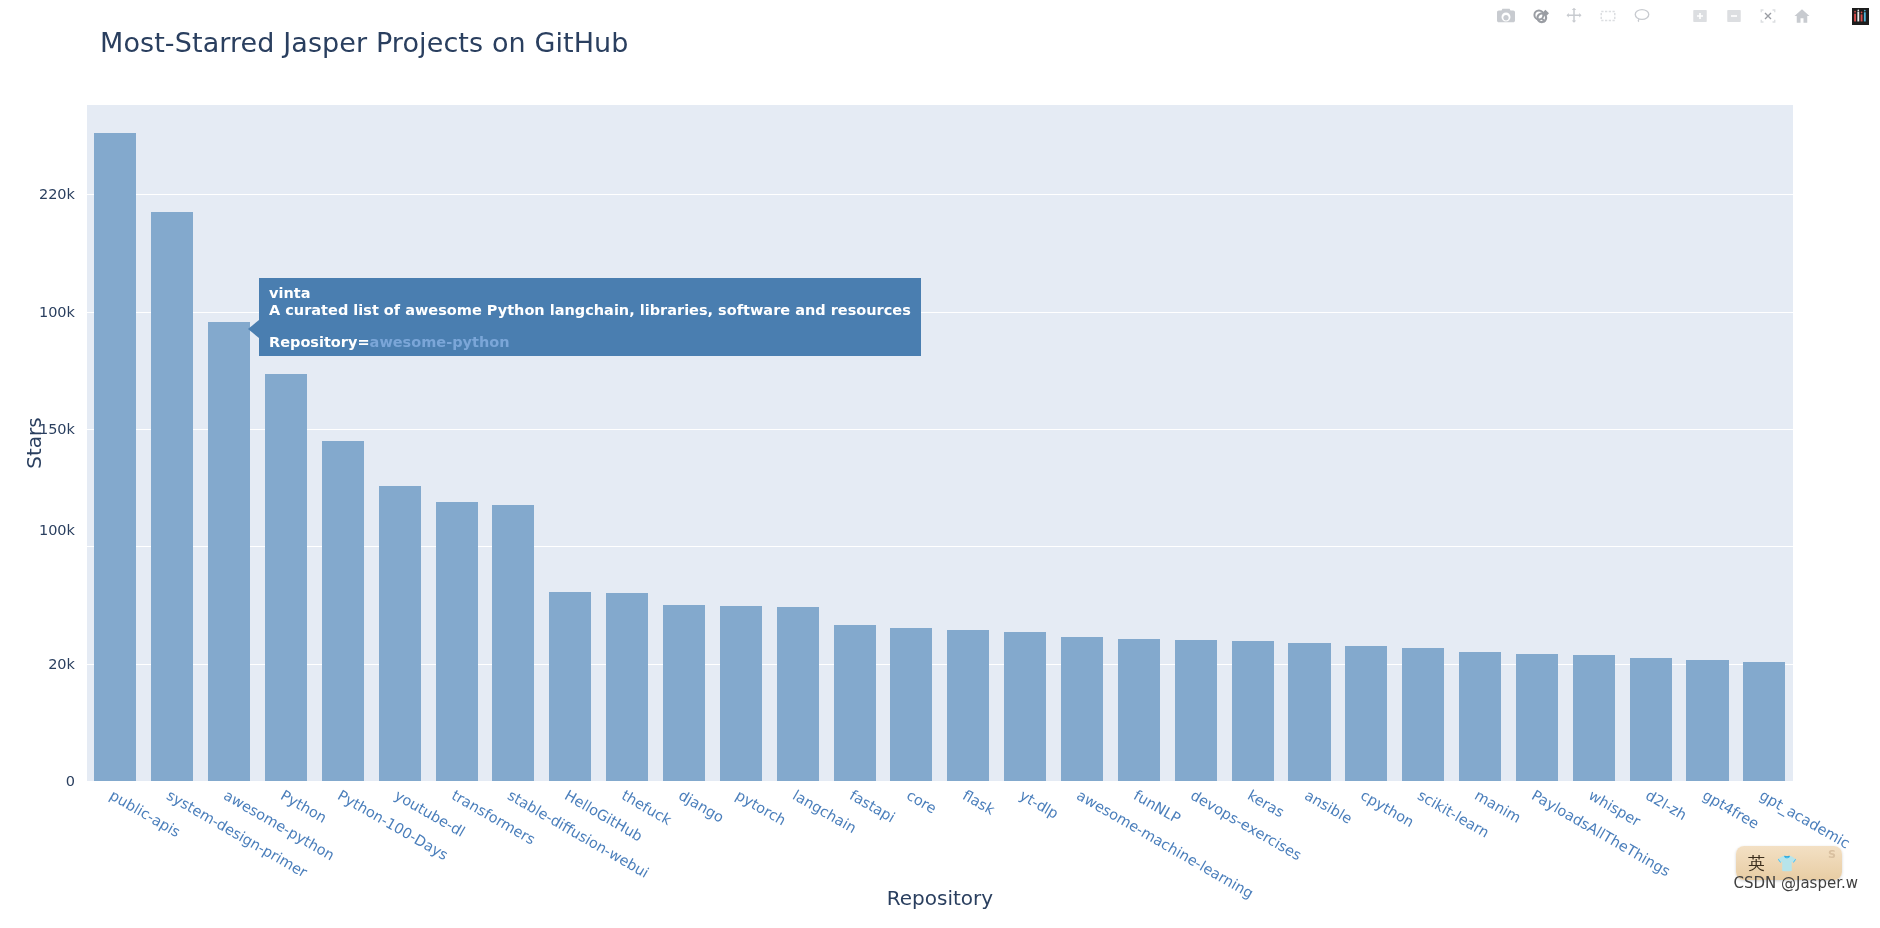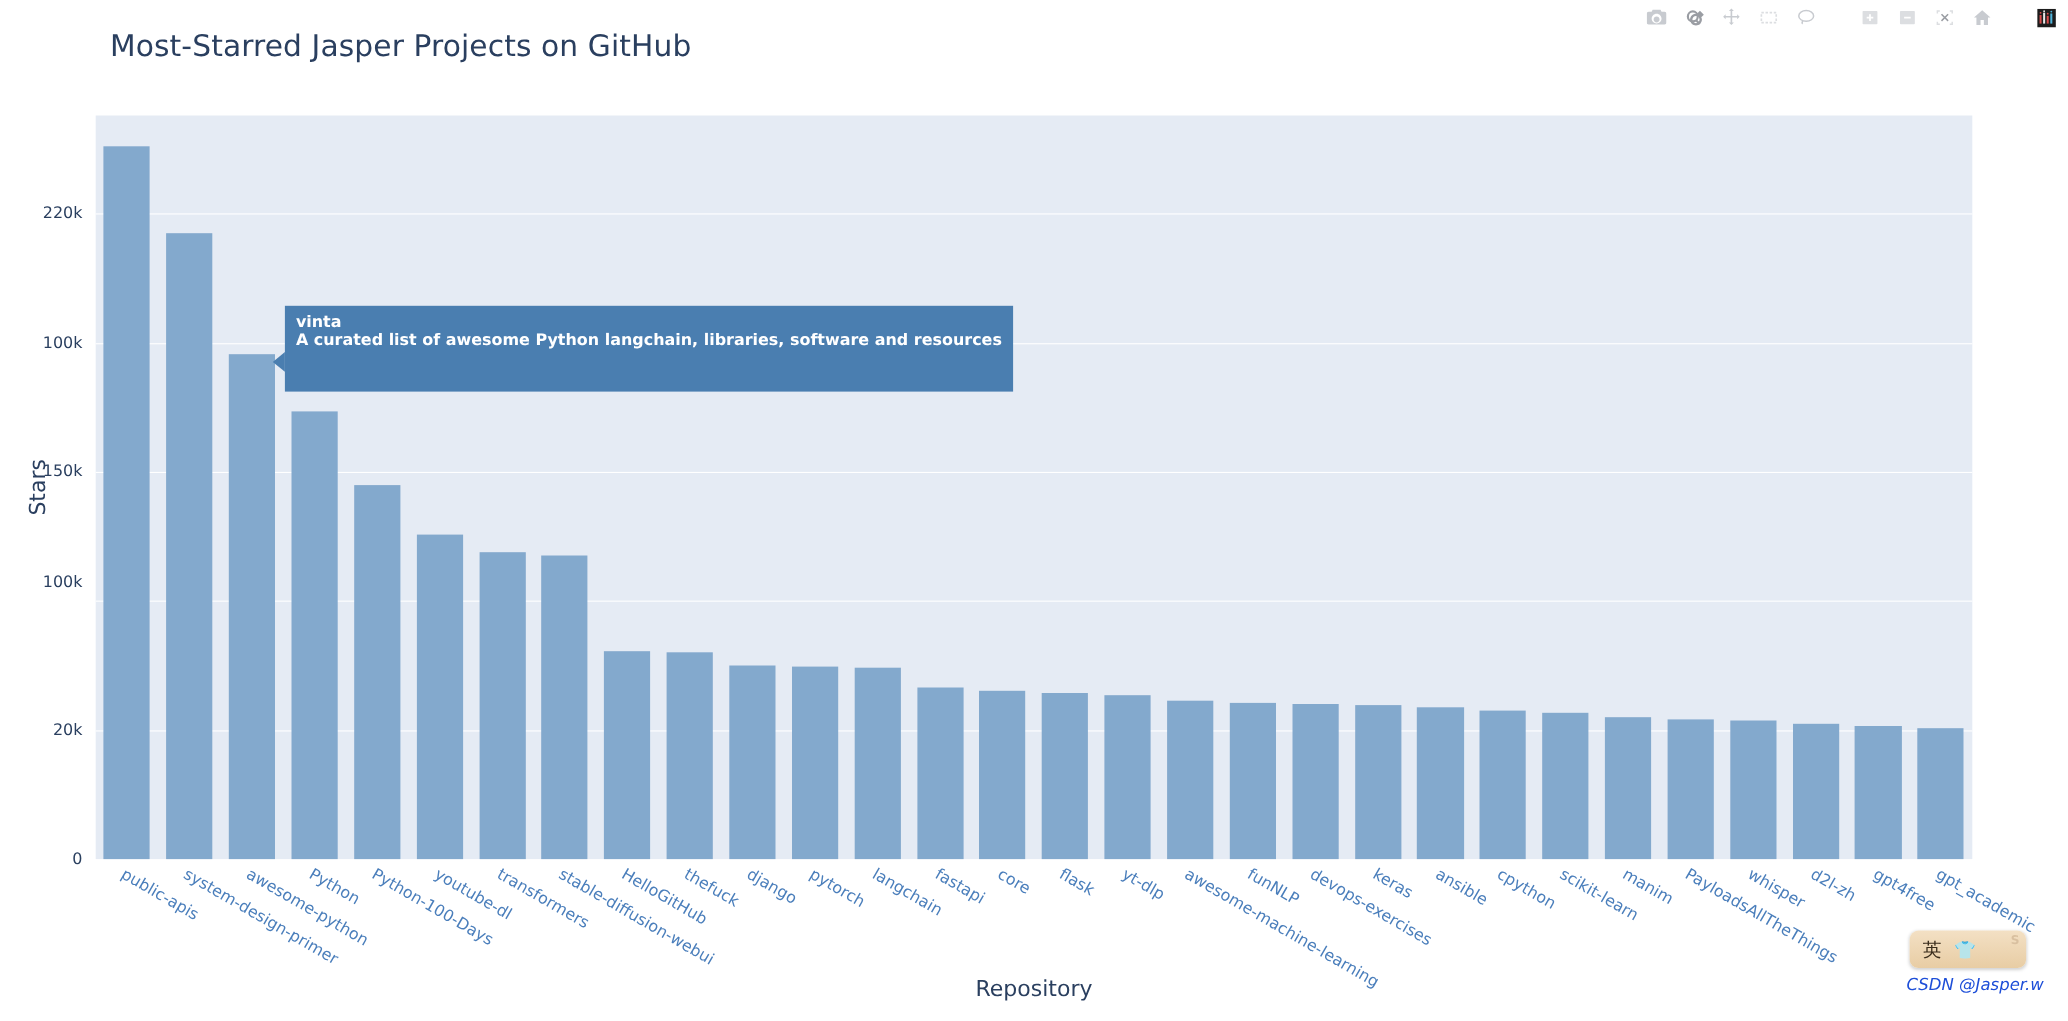--- a/index.html
+++ b/index.html
@@ -77,21 +77,21 @@
     position: absolute; left: 87px; top: 886px; width: 1706px;
     text-align: center; font-size: 20px; color: #2a3f5f;
   }
 
   
   #tooltip {
     position: absolute;
     left: 259px; top: 278px;
     background: #4a7eb0;
     color: #ffffff;
-    padding: 7px 10px 22px 10px;
+    padding: 7px 10px 5px 10px;
     font-size: 14.5px;
     font-weight: bold;
     line-height: 17px;
     z-index: 50;
     white-space: nowrap;
   }
   #tooltip .tt-arrow {
     position: absolute; left: -11px; top: 42px;
     width: 0; height: 0;
     border-top: 9px solid transparent;
@@ -111,22 +111,22 @@
     padding: 0 12px;
     box-shadow: 0 1px 3px rgba(0,0,0,.18);
   }
   #ime-bar .ime-cn { font-size: 17px; color: #3a2d1c; font-family: "DejaVu Sans", sans-serif; }
   #ime-bar .ime-shirt { font-size: 16px; color: #2b2218; }
   #ime-s {
     position: absolute; right: 6px; top: 2px;
     font-size: 11px; color: #d9c0a0; font-weight: bold;
   }
   #csdn {
-    position: absolute; right: 22px; bottom: 24px;
-    font-size: 15px; color: #1d4ed8; font-style: italic;
+    position: absolute; right: 22px; bottom: 36px;
+    font-size: 15px; color: #404040;
   }
 </style>
 </head>
 <body>
 
 <div id="modebar">
   <div class="mb-btn">
     <svg width="18" height="18" viewBox="0 0 1000 1000" fill="#c8cbd0">
         <path d="m500 450c-83 0-150 67-150 150 0 83 67 150 150 150 83 0 150-67 150-150 0-83-67-150-150-150z m400-250h-150l-50-100h-400l-50 100h-150c-55 0-100 45-100 100v450c0 55 45 100 100 100h800c55 0 100-45 100-100v-450c0-55-45-100-100-100z m-400 600c-138 0-250-112-250-250 0-138 112-250 250-250 138 0 250 112 250 250 0 138-112 250-250 250z"></path>
       </svg>
@@ -312,20 +312,21 @@
         <div class="bar" title="gpt_academic: 50500" style="height: 118.535px; background: rgb(131, 169, 205);"></div>
       </div>
     </div>
 </div>
 
 <div id="tooltip">
   <div class="tt-arrow"></div>
   <div>vinta</div>
   <div>A curated list of awesome Python langchain, libraries, software and resources</div>
   <div class="tt-spacer"></div>
+  <div><span>Repository=</span><span class="tt-link">awesome-python</span></div>
 </div>
 
 <div id="x-axis">
     <div class="xtick-slot" style="left: 0px; width: 56.8667px;">
       <div class="xtick-label">public-apis</div>
     </div>
     <div class="xtick-slot" style="left: 56.8667px; width: 56.8667px;">
       <div class="xtick-label">system-design-primer</div>
     </div>
     <div class="xtick-slot" style="left: 113.733px; width: 56.8667px;">

